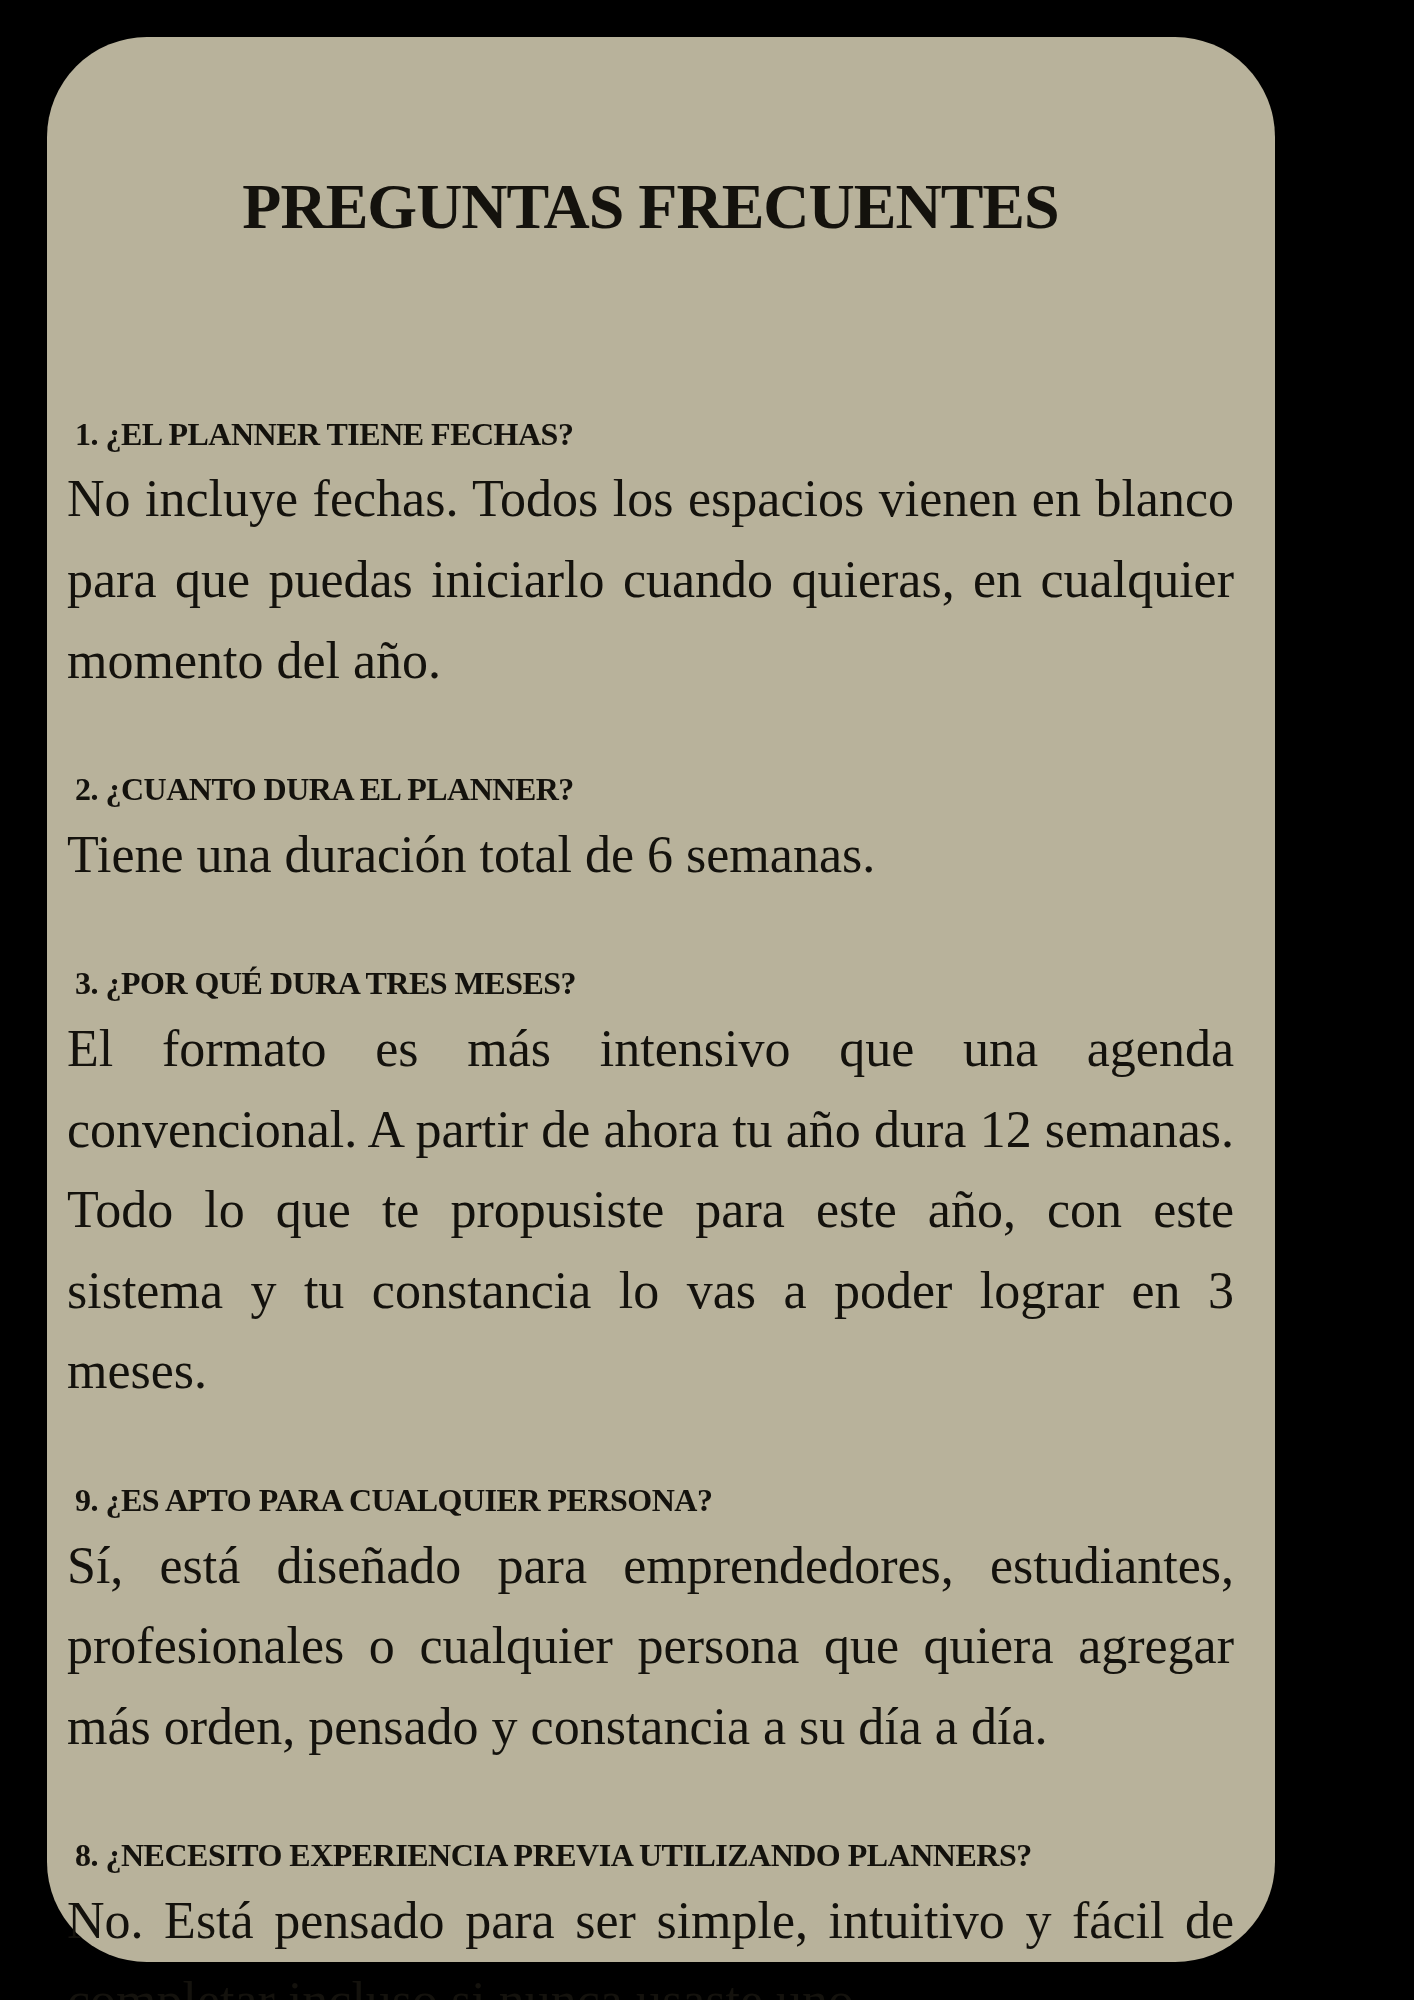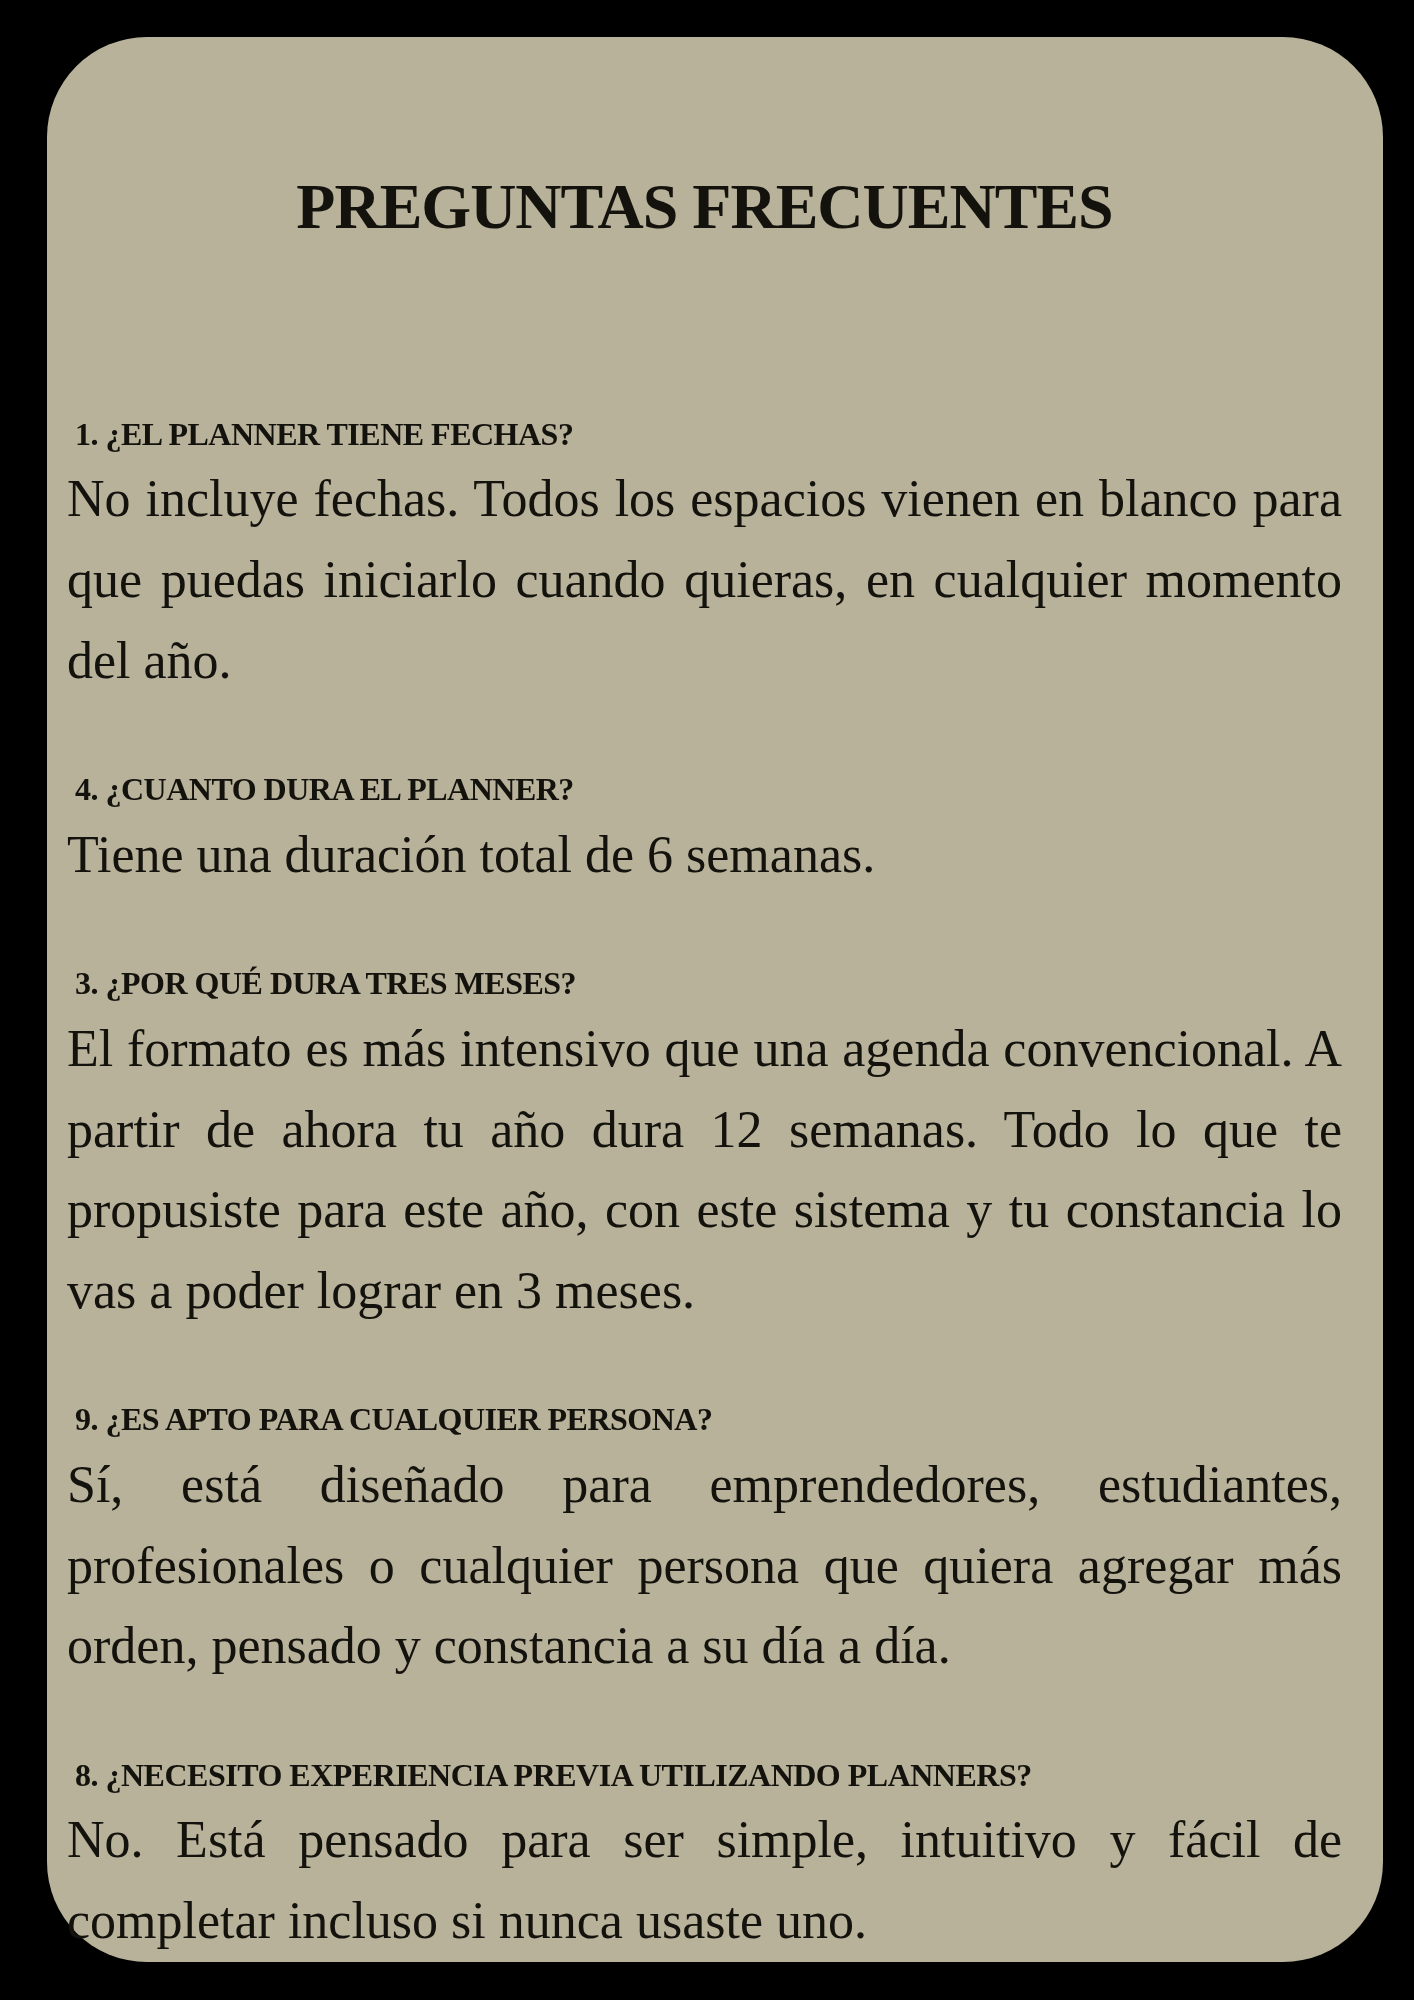--- a/index.html
+++ b/index.html
@@ -11,21 +11,21 @@
     position: relative;
     width: 1414px;
     height: 2000px;
     overflow: hidden;
     font-family: "Liberation Serif", "DejaVu Serif", serif;
   }
   .card {
     position: absolute;
     left: 47px;
     top: 37px;
-    width: 1336px;
+    width: 1228px;
     height: 1925px;
     box-sizing: border-box;
     background: #b8b29b;
     border-radius: 100px;
     padding: 0 41px 0 20px;
     color: #14120d;
   }
   .page-title {
     margin: 132px 0 0 0;
     text-align: center;
@@ -60,21 +60,21 @@
 
 <div class="card">
   <h1 class="page-title">PREGUNTAS FRECUENTES</h1>
 
   <section class="qa first">
     <h2>1. ¿EL PLANNER TIENE FECHAS?</h2>
     <p>No incluye fechas. Todos los espacios vienen en blanco para que puedas iniciarlo cuando quieras, en cualquier momento del año.</p>
   </section>
 
   <section class="qa">
-    <h2>4. ¿CUANTO DURA EL PLANNER?</h2>
+    <h2>2. ¿CUANTO DURA EL PLANNER?</h2>
     <p>Tiene una duración total de 6 semanas.</p>
   </section>
 
   <section class="qa">
     <h2>3. ¿POR QUÉ DURA TRES MESES?</h2>
     <p>El formato es más intensivo que una agenda convencional. A partir de ahora tu año dura 12 semanas. Todo lo que te propusiste para este año, con este sistema y tu constancia lo vas a poder lograr en 3 meses.</p>
   </section>
 
   <section class="qa">
     <h2>9. ¿ES APTO PARA CUALQUIER PERSONA?</h2>

